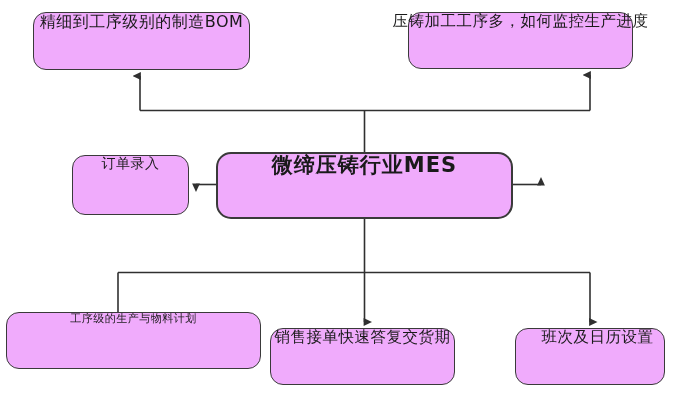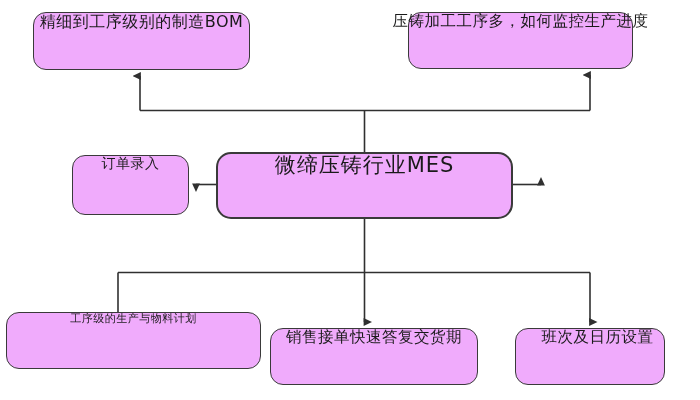--- a/index.html
+++ b/index.html
@@ -41,25 +41,25 @@
   .node-label {
     display: block;
     white-space: nowrap;
   }
   
   #node-bom        { left: 33px;  top: 12px;  width: 217px; height: 58px; font-size: 16px; }
   #node-monitor    { left: 408px; top: 12px;  width: 225px; height: 57px; font-size: 15.5px; }
   
   #node-order      { left: 72px;  top: 155px; width: 117px; height: 60px; font-size: 14px; }
   #node-core       { left: 216px; top: 152px; width: 297px; height: 67px; font-size: 21px;
-                     font-weight: normal; border-width: 2px; border-radius: 15px; letter-spacing: 1px; }
+                     font-weight: bold; border-width: 2px; border-radius: 15px; letter-spacing: 1px; }
   #node-urgent     { left: 547px; top: 155px; width: 149px; height: 60px; font-size: 15.5px; }
   
   #node-plan       { left: 6px;   top: 312px; width: 255px; height: 57px; font-size: 11px; }
-  #node-delivery   { left: 270px; top: 328px; width: 208px; height: 57px; font-size: 15.5px; }
+  #node-delivery   { left: 270px; top: 328px; width: 185px; height: 57px; font-size: 15.5px; }
   #node-calendar   { left: 515px; top: 328px; width: 150px; height: 57px; font-size: 15.5px; padding-left: 15px; }
 </style>
 </head>
 <body>
 
 <div id="canvas">
 
   <svg id="wires" viewBox="0 0 700 400" width="700" height="400">
     <defs>
       <marker id="ah-up" markerWidth="9" markerHeight="9" refX="4.5" refY="7.5" orient="auto" markerUnits="userSpaceOnUse">

